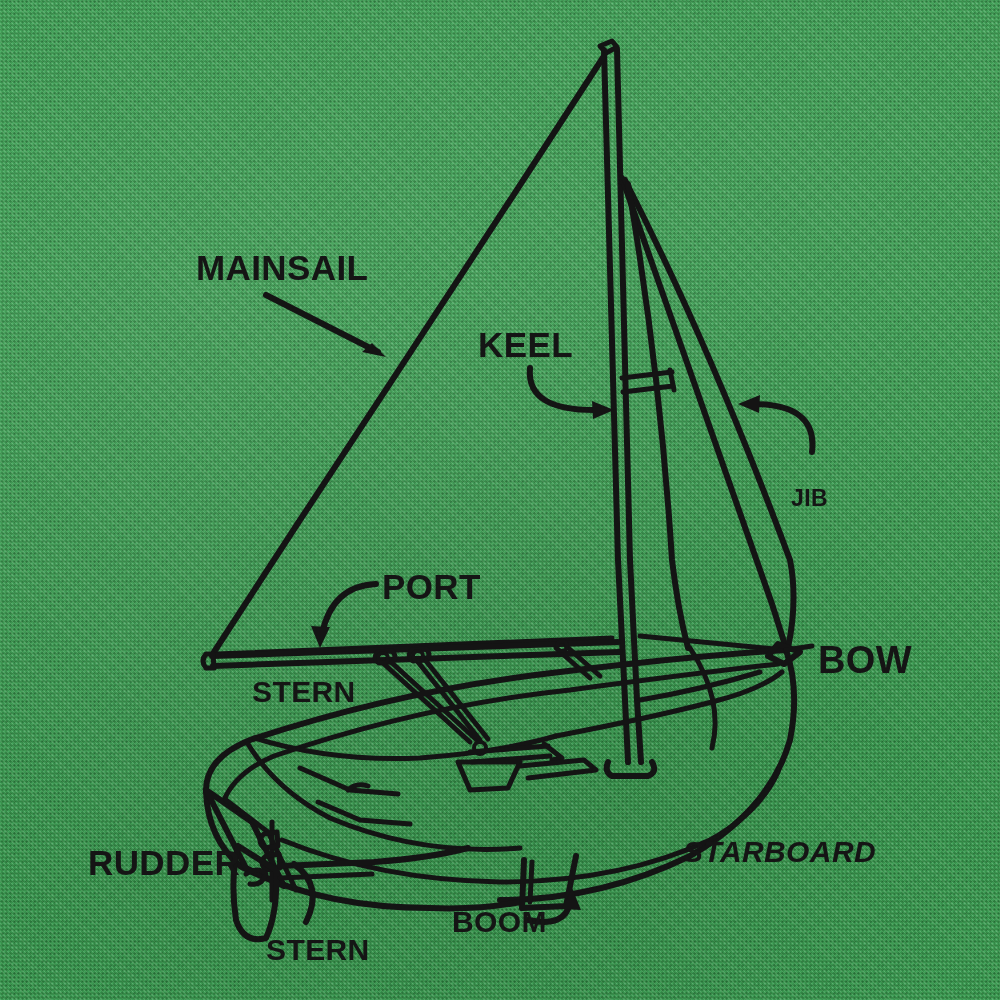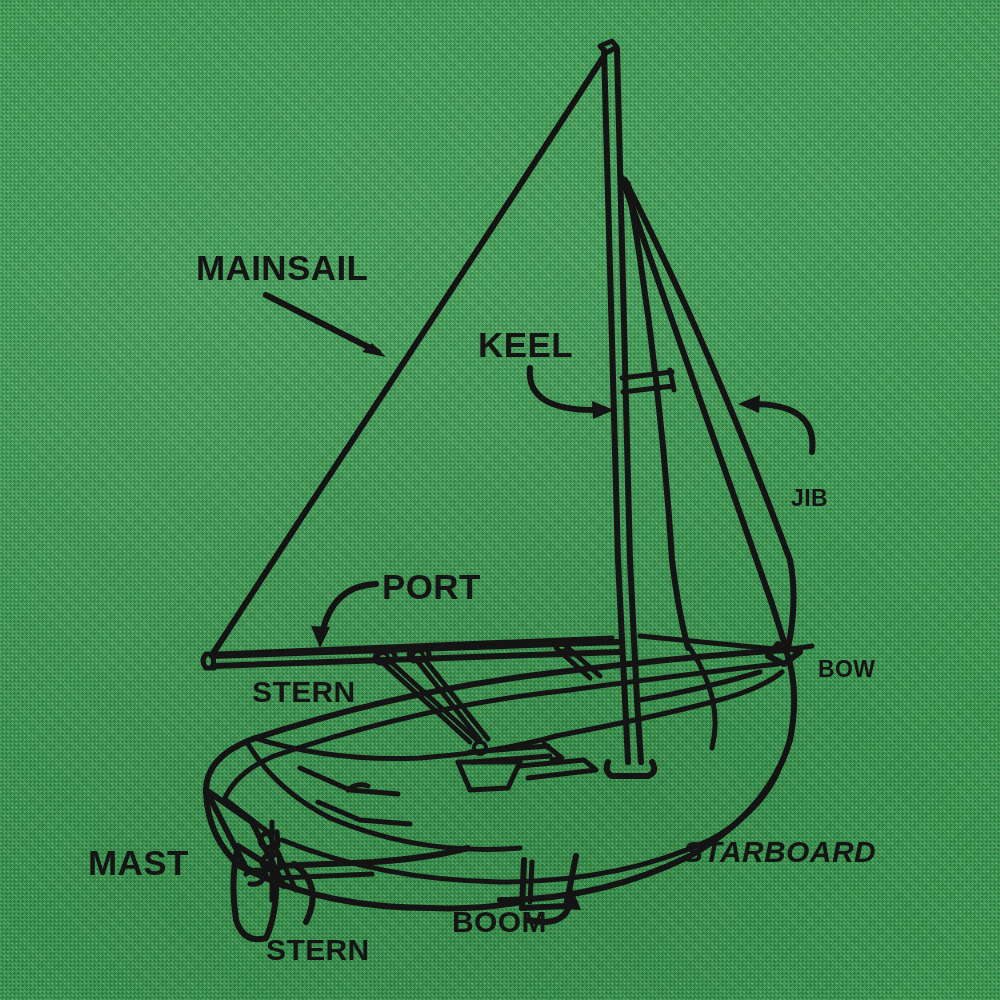--- a/index.html
+++ b/index.html
@@ -234,25 +234,25 @@
   </svg>
 
   <div class="label" style="left:196px; top:250px; font-size:35px;">MAINSAIL</div>
 
   <div class="label" style="left:478px; top:327px; font-size:35px;">KEEL</div>
 
   <div class="label" style="left:791px; top:487px; font-size:23px;">JIB</div>
 
   <div class="label" style="left:382px; top:569px; font-size:35px;">PORT</div>
 
-  <div class="label" style="left:818px; top:658px; font-size:23px;">BOW</div>
+  <div class="label" style="left:818px; top:641px; font-size:38px;">BOW</div>
 
   <div class="label" style="left:252px; top:677px; font-size:30px;">STERN</div>
 
-  <div class="label" style="left:88px; top:845px; font-size:35px;">MAST</div>
+  <div class="label" style="left:88px; top:845px; font-size:35px;">RUDDER</div>
 
   <div class="label" style="left:683px; top:837px; font-size:30px;font-style:italic;">STARBOARD</div>
 
   <div class="label" style="left:452px; top:907px; font-size:30px;">BOOM</div>
 
   <div class="label" style="left:266px; top:935px; font-size:30px;">STERN</div>
 
 </div>
 
 </body></html>

